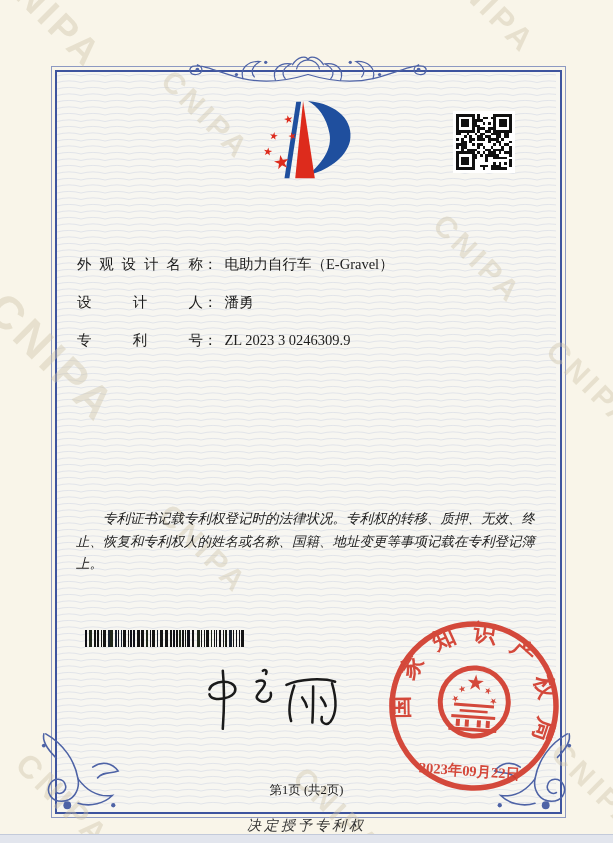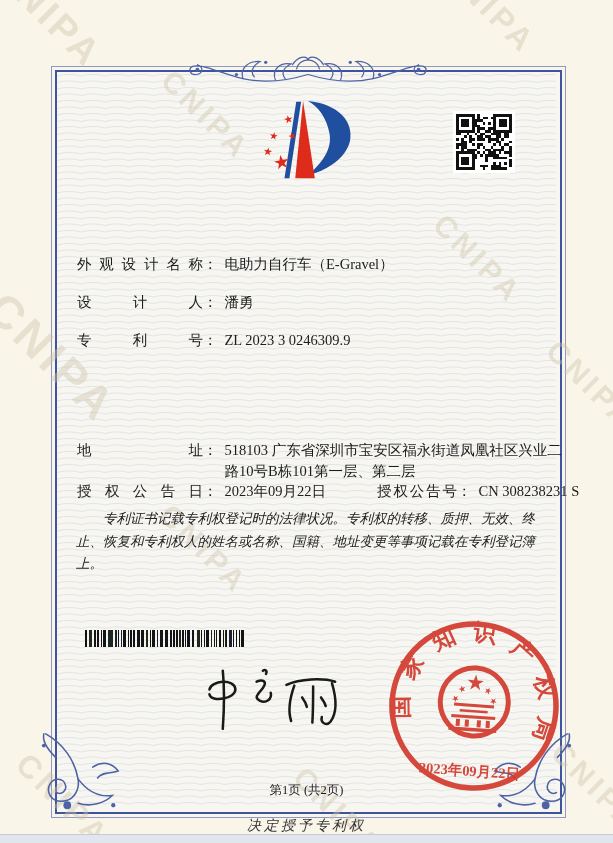--- a/index.html
+++ b/index.html
@@ -359,29 +359,20 @@
 
   <div class="frow" style="top:254px">
     <span class="flabel">外观设计名称</span><span class="fcolon">：</span><span class="fvalue">电助力自行车（E-Gravel）</span>
   </div>
   <div class="frow" style="top:292px">
     <span class="flabel">设计人</span><span class="fcolon">：</span><span class="fvalue">潘勇</span>
   </div>
   <div class="frow" style="top:330px">
     <span class="flabel">专利号</span><span class="fcolon">：</span><span class="fvalue">ZL 2023 3 0246309.9</span>
   </div>
-  <div class="frow" style="top:440px">
-    <span class="flabel">地址</span><span class="fcolon">：</span><span class="fvalue">518103 广东省深圳市宝安区福永街道凤凰社区兴业二路10号B栋101第一层、第二层</span>
-  </div>
-  <div class="frow" style="top:481px;width:470px">
-    <span class="flabel">授权公告日</span><span class="fcolon">：</span><span class="fvalue">2023年09月22日</span>
-    <span class="grant2">
-      <span class="flabel2">授权公告号</span><span class="fcolon">：</span><span>CN 308238231 S</span>
-    </span>
-  </div>
 
   <div class="legal">
     <p>专利证书记载专利权登记时的法律状况。专利权的转移、质押、无效、终止、恢复和专利权人的姓名或名称、国籍、地址变更等事项记载在专利登记簿上。</p>
   </div>
 
   <div class="barcode">
       <i style="left:0.00px;width:1.97px;background:#101018"></i>
       <i style="left:3.71px;width:2.85px;background:#20281a"></i>
       <i style="left:8.94px;width:2.43px;background:#141414"></i>
       <i style="left:12.23px;width:1.84px;background:#141414"></i>

